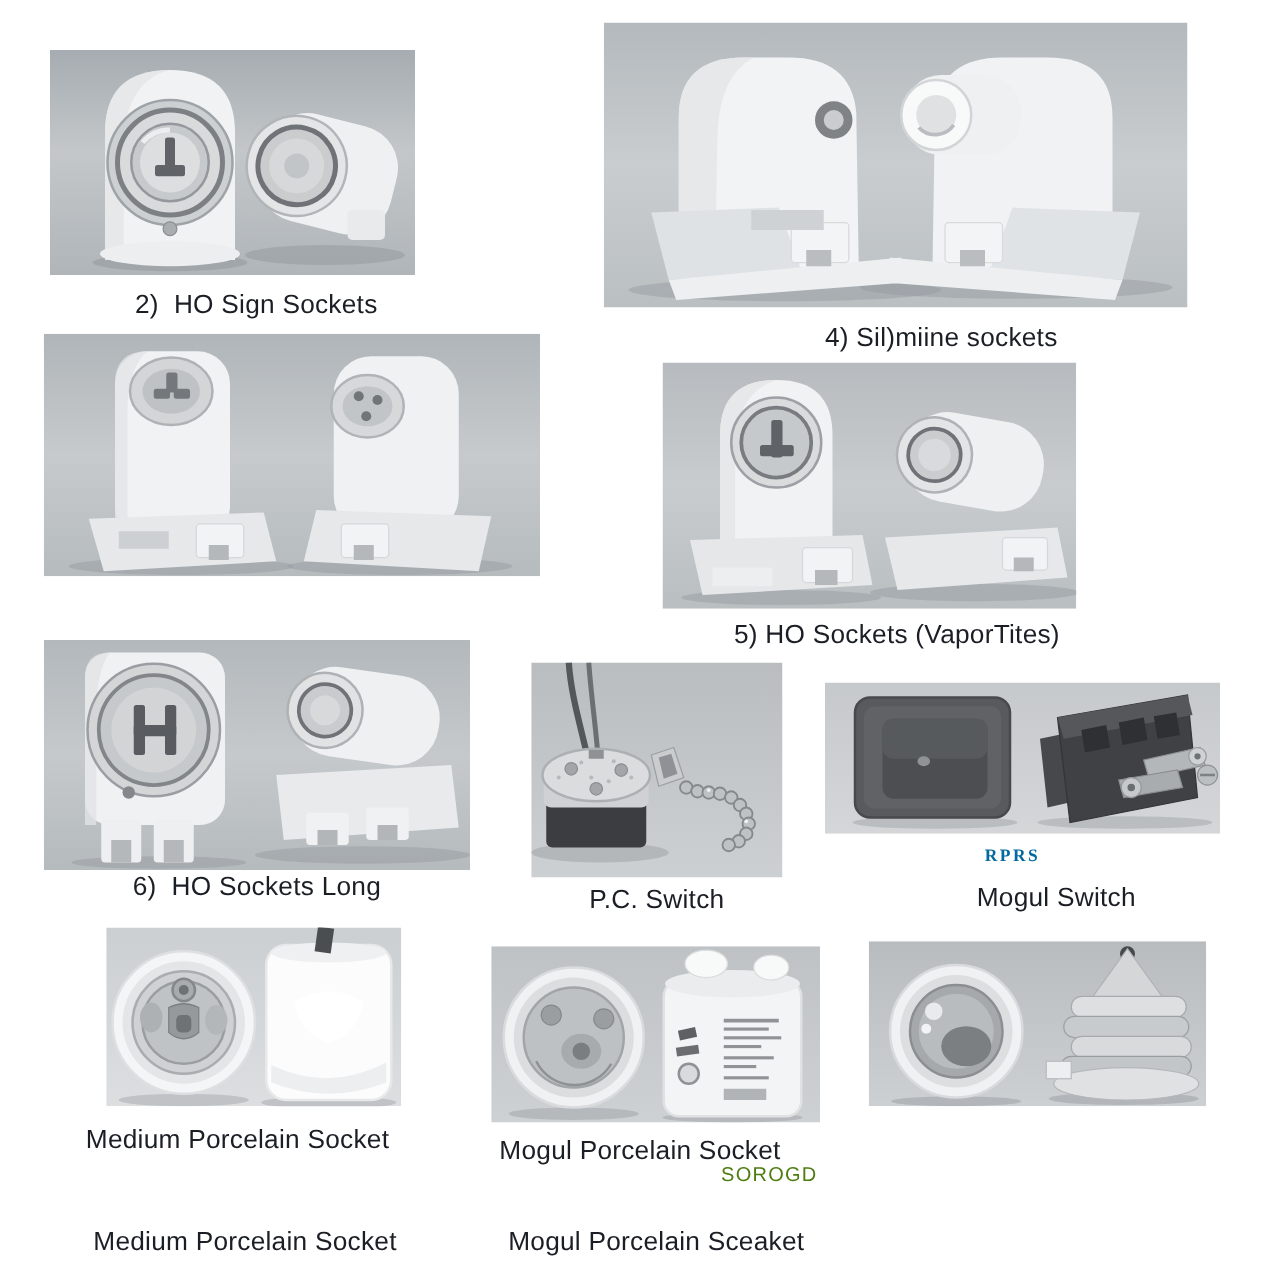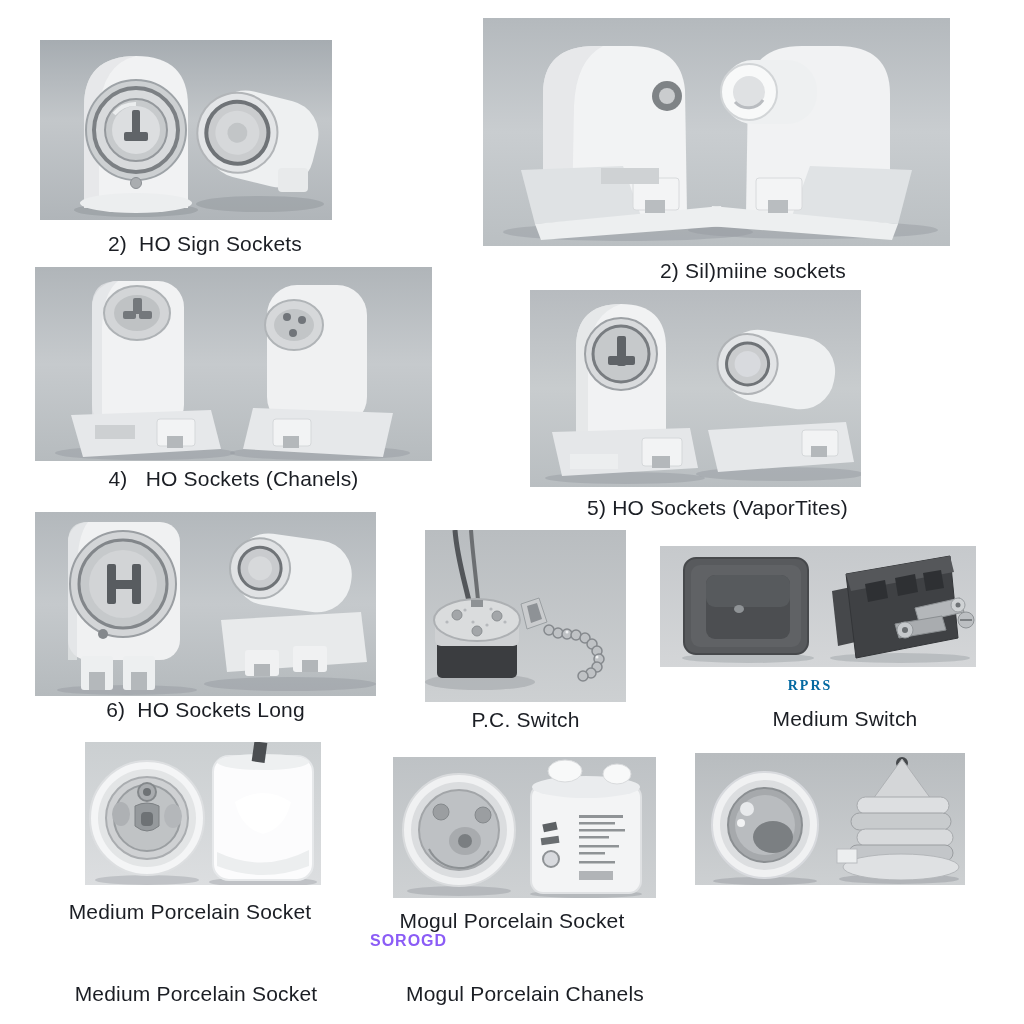--- a/index.html
+++ b/index.html
@@ -3,22 +3,22 @@
 <meta charset="utf-8">
 <style>
   html,body{margin:0;padding:0;background:#ffffff;}
   #page{position:relative;width:1024px;height:1024px;background:#ffffff;overflow:hidden;
         font-family:"Liberation Sans",sans-serif;}
   .photo{position:absolute;display:block;}
   .caption{position:absolute;font-size:21px;color:#1b1e24;text-align:center;
            white-space:pre;letter-spacing:0.2px;line-height:1.25;}
   .code-serif{position:absolute;font-family:"Liberation Serif",serif;font-weight:bold;
               font-size:14px;letter-spacing:2px;color:#0369a1;text-align:center;}
-  .code-sans{position:absolute;font-weight:bold;font-size:16px;letter-spacing:1px;
-             color:#8b5cf6;text-align:left;}
+  .code-sans{position:absolute;font-weight:normal;font-size:16px;letter-spacing:1px;
+             color:#4d7c0f;text-align:right;}
 </style>
 </head>
 <body>
 
 <div id="page">
 
   <svg class="photo" style="left:40px;top:40px" width="292" height="180" viewBox="0 0 292 180">
     <defs>
         <linearGradient id="bg1" x1="0" y1="0" x2="0" y2="1">
       <stop offset="0" stop-color="#a6acb1"></stop>
@@ -75,21 +75,21 @@
     <path d="M407 196 L407 76 Q407 28 355 28 L319 28 Q269 28 265 72 L263 196 Z" fill="#f1f2f3"></path>
     <rect x="240" y="42" width="94" height="64" rx="30" fill="#eef0f1"></rect>
     <circle cx="266" cy="74" r="28" fill="#f8f9f9" stroke="#d2d5d7" stroke-width="2"></circle>
     <circle cx="266" cy="74" r="16" fill="#dfe1e3"></circle>
     <path d="M252 84 A18 18 0 0 0 280 82" stroke="#b9bcc0" stroke-width="3" fill="none"></path>
     <polygon points="429,152 327,148 309,198 415,206" fill="#e0e3e5"></polygon>
     <polygon points="415,206 229,188 225,208 409,222" fill="#edeff0"></polygon>
     <rect x="273" y="160" width="46" height="32" rx="3" fill="#f3f4f5" stroke="#d8dadc"></rect>
     <rect x="285" y="182" width="20" height="13" fill="#b9bdc0"></rect>
   </svg>
-  <div class="caption" style="left:600px;top:258px;width:306px">2) Sil)miine sockets</div>
+  <div class="caption" style="left:600px;top:258px;width:306px">4) Sil)miine sockets</div>
 
   <svg class="photo" style="left:35px;top:267px" width="397" height="194" viewBox="0 0 397 194">
     <defs>
         <linearGradient id="bg3" x1="0" y1="0" x2="0" y2="1">
       <stop offset="0" stop-color="#b0b5b9"></stop>
           <stop offset="0.5" stop-color="#c6cacd"></stop>
           <stop offset="1" stop-color="#b6bbbe"></stop>
     </linearGradient>
       </defs>
     <rect width="397" height="194" fill="url(#bg3)"></rect>
@@ -109,21 +109,20 @@
     <rect x="232" y="18" width="100" height="142" rx="30" fill="#f0f1f2"></rect>
     <ellipse cx="259" cy="58" rx="29" ry="25" fill="#d6d8da" stroke="#b0b4b7" stroke-width="2"></ellipse>
     <ellipse cx="259" cy="58" rx="20" ry="16" fill="#c2c5c7"></ellipse>
     <circle cx="252" cy="50" r="4" fill="#71757a"></circle>
     <circle cx="267" cy="53" r="4" fill="#71757a"></circle>
     <circle cx="258" cy="66" r="4" fill="#71757a"></circle>
     <polygon points="358,146 218,141 208,182 348,190" fill="#e6e8ea"></polygon>
     <rect x="238" y="152" width="38" height="27" rx="3" fill="#f2f3f4" stroke="#d5d8da"></rect>
     <rect x="248" y="169" width="16" height="12" fill="#b4b8bb"></rect>
   </svg>
-  <div class="caption" style="left:35px;top:466px;width:397px">4)   HO Sockets (Chanels)</div>
 
   <svg class="photo" style="left:530px;top:290px" width="331" height="197" viewBox="0 0 331 197">
     <defs>
         <linearGradient id="bg4" x1="0" y1="0" x2="0" y2="1">
       <stop offset="0" stop-color="#b7bbbf"></stop>
           <stop offset="0.5" stop-color="#c8ccce"></stop>
           <stop offset="1" stop-color="#b9bec1"></stop>
     </linearGradient>
       </defs>
     <rect width="331" height="197" fill="url(#bg4)"></rect>
@@ -257,21 +256,21 @@
     <polygon points="255,62 300,52 304,66 259,76" fill="#b4b7ba" stroke="#8f9396"></polygon>
     <circle cx="298" cy="59" r="7" fill="#cfd2d4" stroke="#9a9ea1"></circle>
     <circle cx="298" cy="59" r="2.5" fill="#6f7376"></circle>
     <polygon points="235,78 282,70 286,84 239,92" fill="#a9acaf" stroke="#8a8e91"></polygon>
     <circle cx="245" cy="84" r="8" fill="#c6c9cc" stroke="#94989b"></circle>
     <circle cx="245" cy="84" r="3" fill="#6a6e71"></circle>
     <circle cx="306" cy="74" r="8" fill="#bcbfc2" stroke="#8f9396"></circle>
     <line x1="300" y1="74" x2="312" y2="74" stroke="#7d8184" stroke-width="2"></line>
   </svg>
   <div class="code-serif" style="left:700px;top:678px;width:220px">RPRS</div>
-  <div class="caption" style="left:690px;top:706px;width:310px">Medium Switch</div>
+  <div class="caption" style="left:690px;top:706px;width:310px">Mogul Switch</div>
 
   <svg class="photo" style="left:85px;top:742px" width="236" height="143" viewBox="0 0 236 143">
     <defs>
         <linearGradient id="bg8" x1="0" y1="0" x2="0" y2="1">
       <stop offset="0" stop-color="#cbcfd1"></stop>
           <stop offset="1" stop-color="#dcdee0"></stop>
     </linearGradient>
       </defs>
     <rect width="236" height="143" fill="url(#bg8)"></rect>
     <ellipse cx="62" cy="138" rx="52" ry="5" fill="#b3b7ba" opacity="0.7"></ellipse>
@@ -354,19 +353,19 @@
     <polygon points="207,6 236,46 178,46" fill="#d4d6d8" stroke="#aeb1b4"></polygon>
     <rect x="162" y="44" width="92" height="17" rx="8.5" fill="#dddfe1" stroke="#a8abae"></rect>
     <rect x="156" y="60" width="100" height="17" rx="8.5" fill="#c8cbcd" stroke="#9ea1a4"></rect>
     <rect x="162" y="76" width="96" height="17" rx="8.5" fill="#d8dadc" stroke="#a8abae"></rect>
     <rect x="154" y="92" width="104" height="16" rx="8" fill="#c3c6c9" stroke="#9a9da0"></rect>
     <ellipse cx="206" cy="114" rx="58" ry="13" fill="#dfe1e3" stroke="#b4b7ba"></ellipse>
     <rect x="142" y="96" width="20" height="14" fill="#eceeef" stroke="#b9bcbf"></rect>
   </svg>
 
   <div class="caption" style="left:46px;top:981px;width:300px">Medium Porcelain Socket</div>
-  <div class="caption" style="left:383px;top:981px;width:284px">Mogul Porcelain Chanels</div>
+  <div class="caption" style="left:383px;top:981px;width:284px">Mogul Porcelain Sceaket</div>
   <div class="caption" style="left:698px;top:970px;width:324px">
     <div>Mogul (M) x Medium (F)</div>
     
   </div>
 
 </div>
 
 </body></html>

